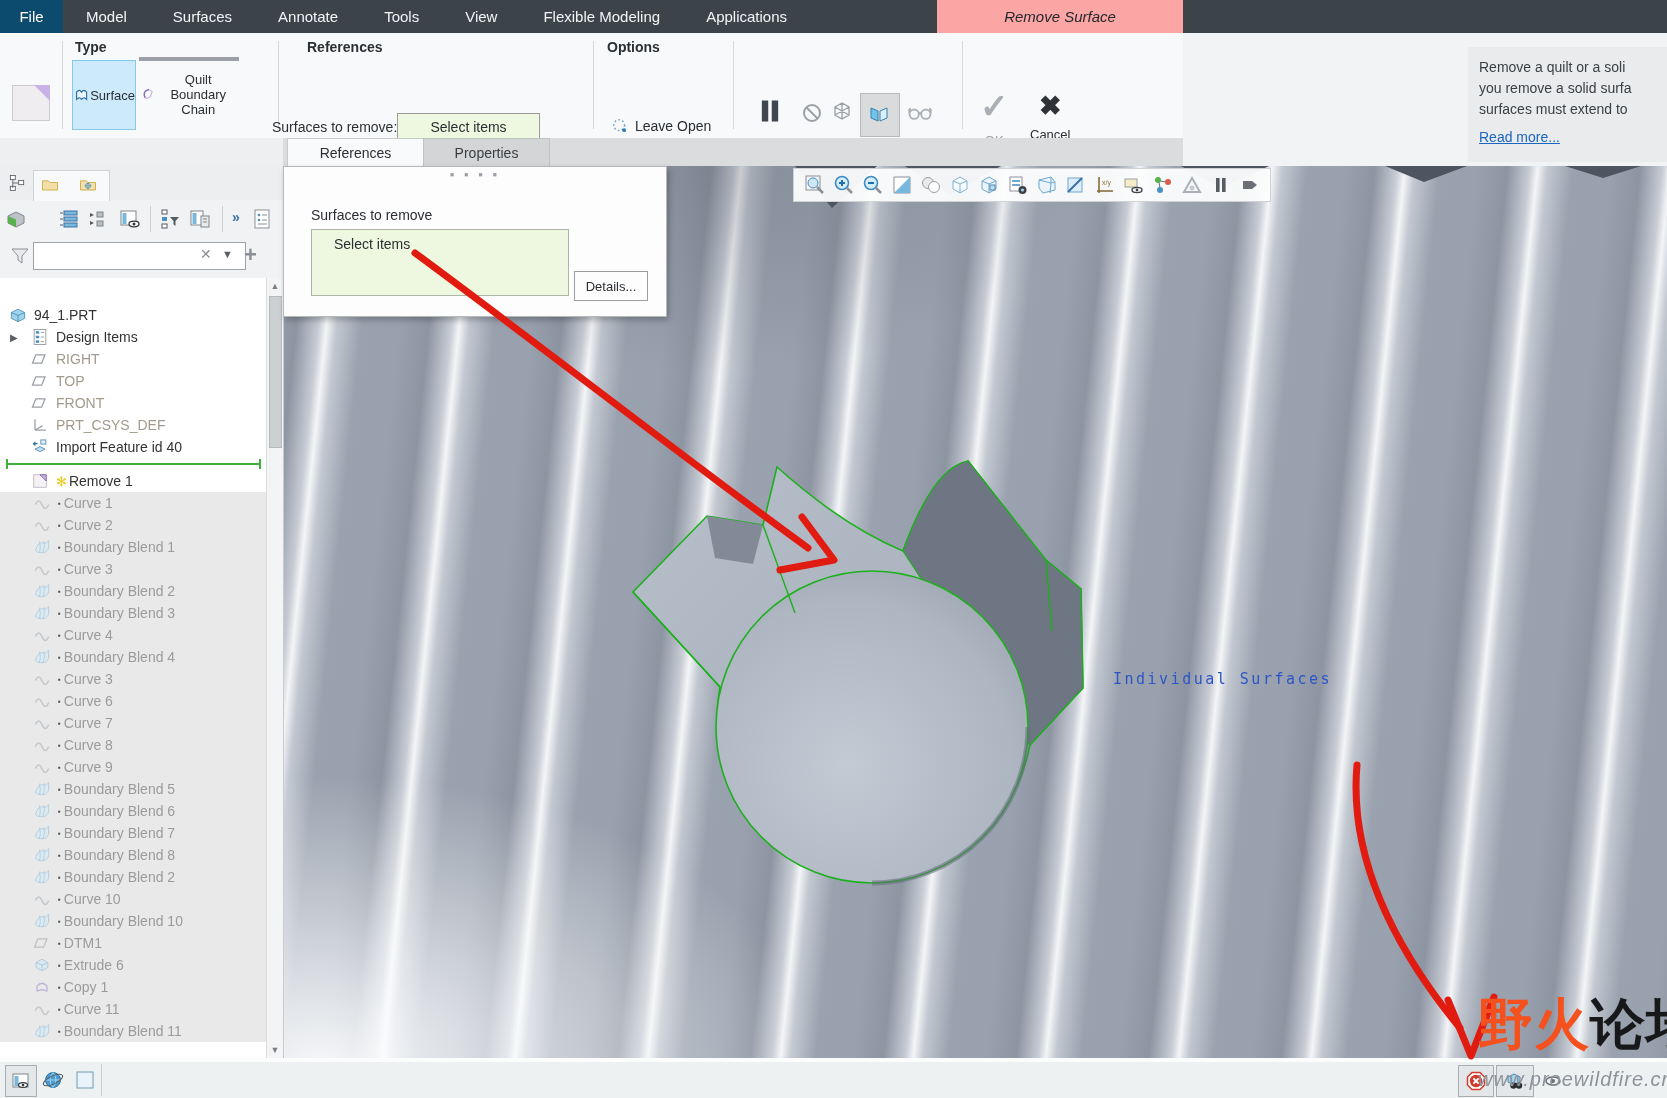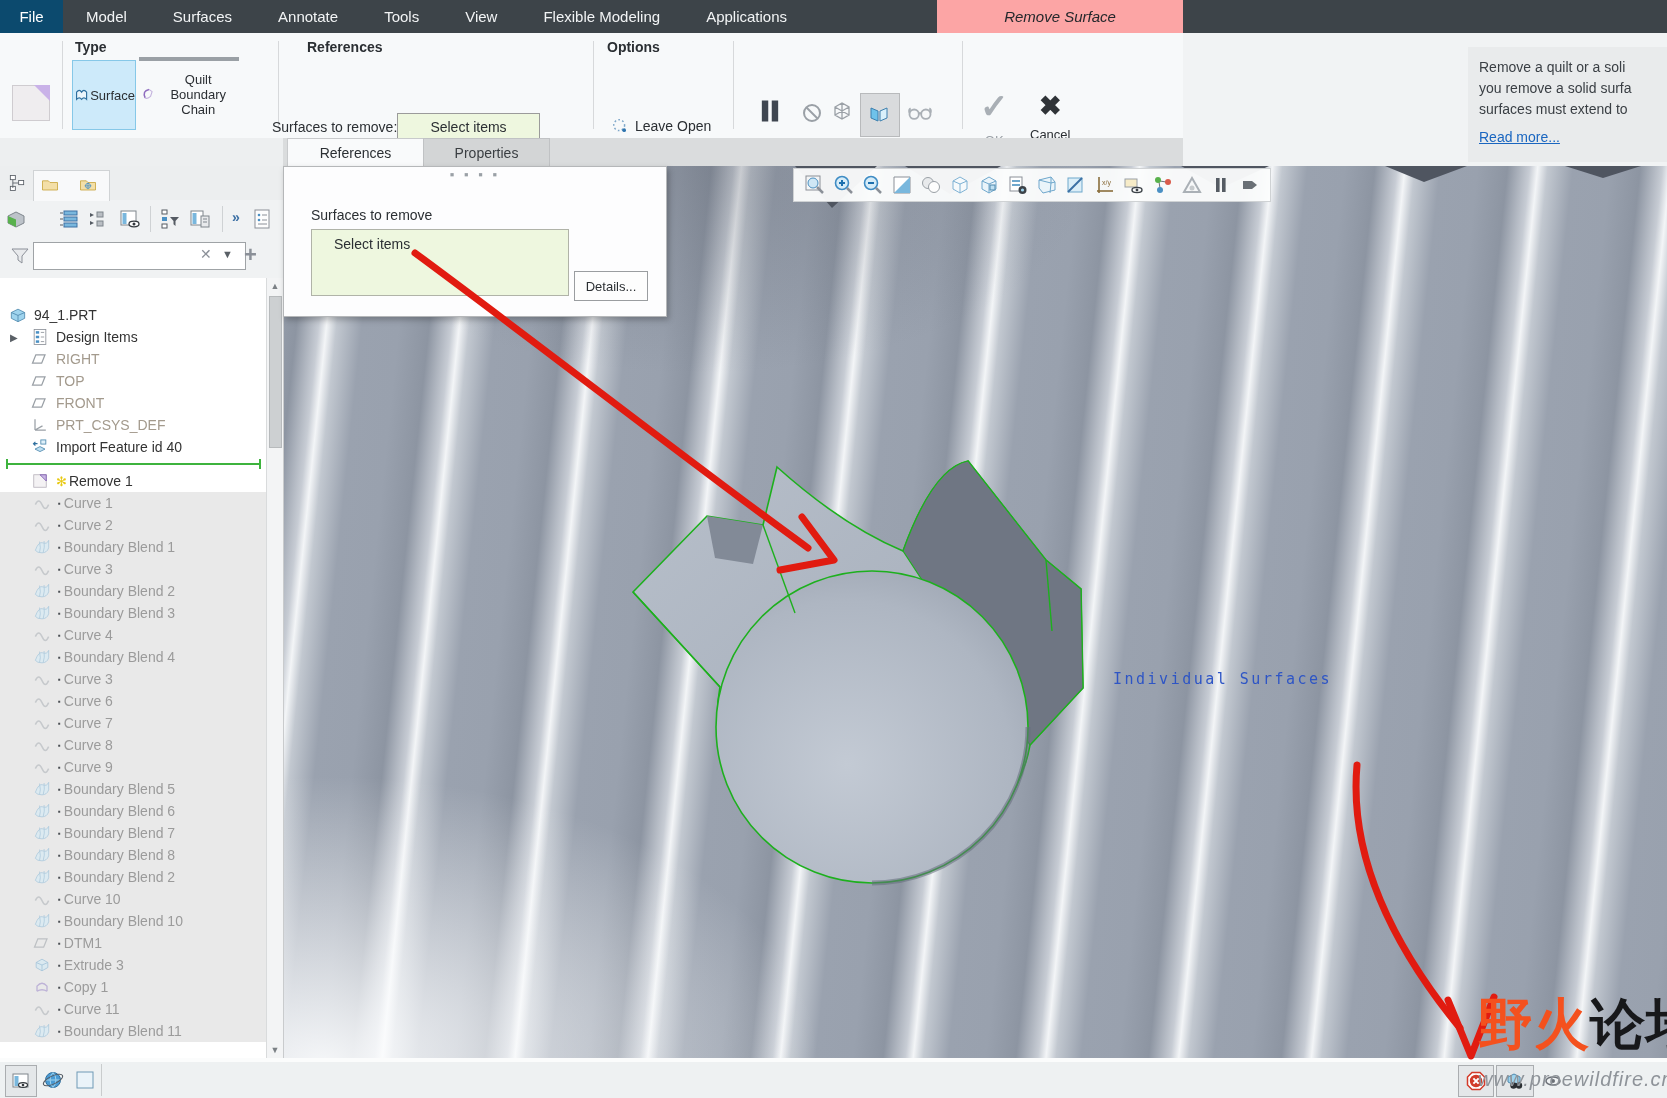--- a/index.html
+++ b/index.html
@@ -509,21 +509,21 @@
           </svg></span>
         <span class="marker">▪</span>
         <span>DTM1</span>
       </div>
       <div class="tree-row suppressed">
         <span class="ic ic20"><svg viewBox="0 0 24 24" xmlns="http://www.w3.org/2000/svg">
             <path d="M5 9 L12 5 L19 9 L19 15 L12 19 L5 15 Z" fill="#cfe9f7" stroke="#6fa7cc"></path>
             <path d="M5 9 L12 12 L19 9 M12 12 V19" fill="none" stroke="#6fa7cc"></path>
           </svg></span>
         <span class="marker">▪</span>
-        <span>Extrude 3</span>
+        <span>Extrude 6</span>
       </div>
       <div class="tree-row suppressed">
         <span class="ic ic20"><svg viewBox="0 0 24 24" xmlns="http://www.w3.org/2000/svg">
             <path d="M6 17 v-6 q6 -7 12 0 v6" fill="none" stroke="#9b87c9" stroke-width="1.6"></path>
             <path d="M6 17 q6 -3.5 12 0" fill="none" stroke="#9b87c9" stroke-width="1.6"></path>
           </svg></span>
         <span class="marker">▪</span>
         <span>Copy 1</span>
       </div>
       <div class="tree-row suppressed">

